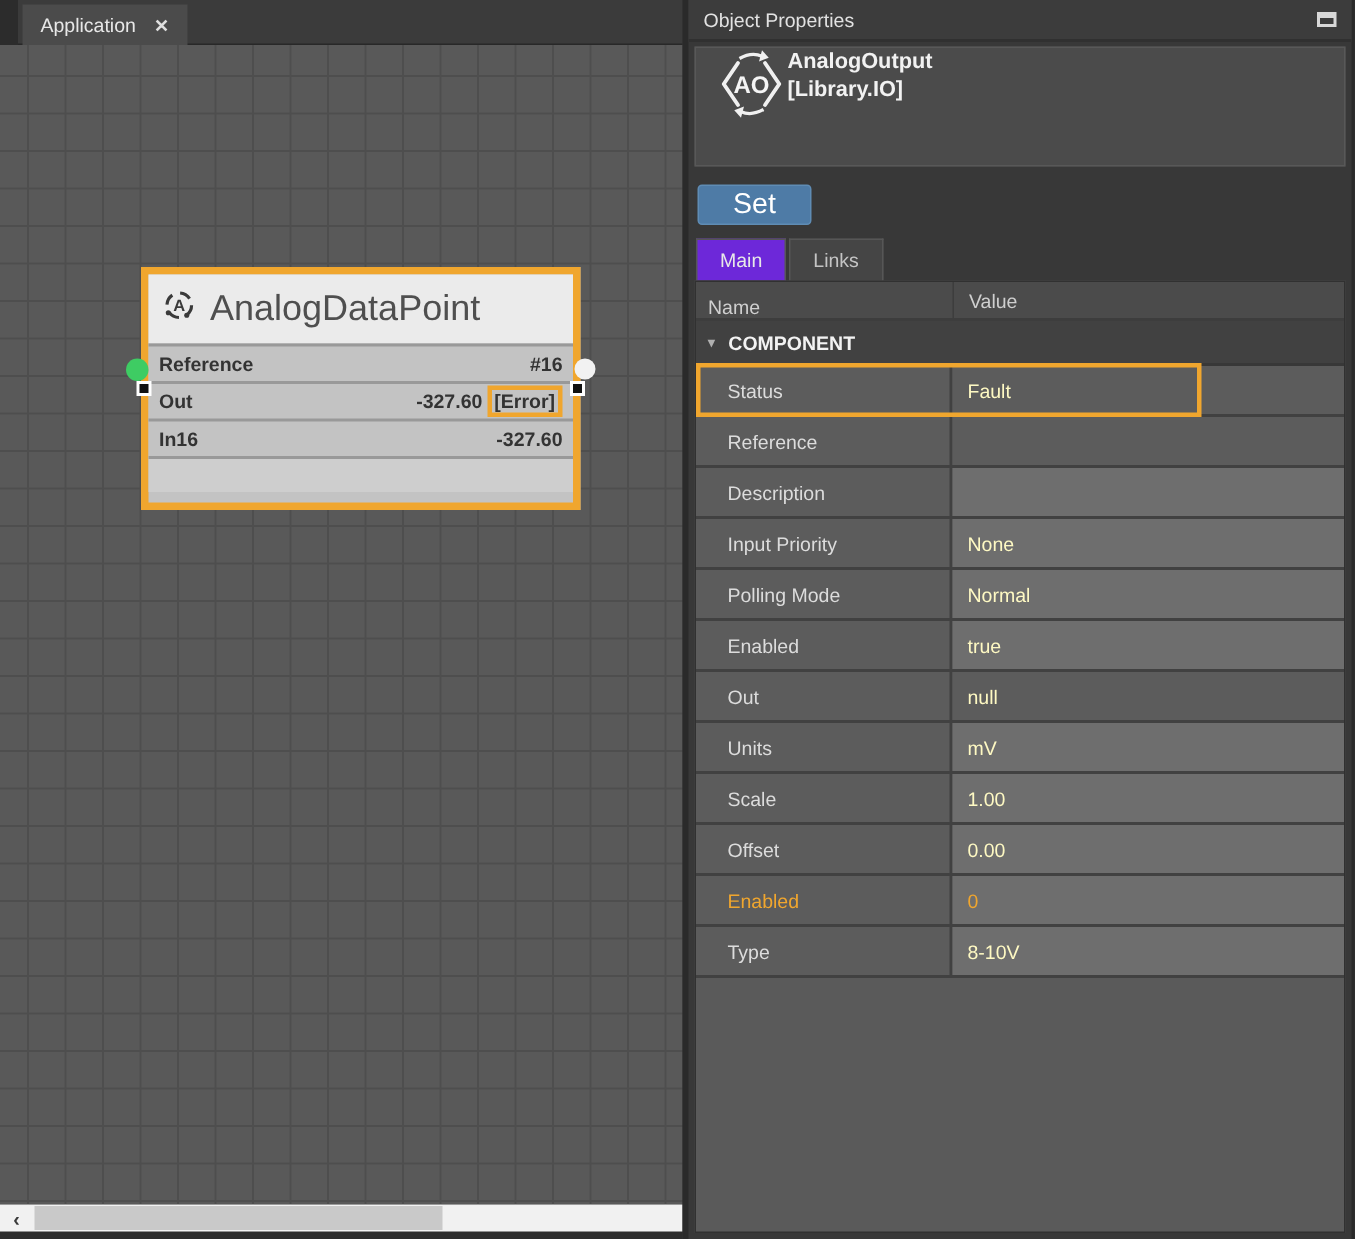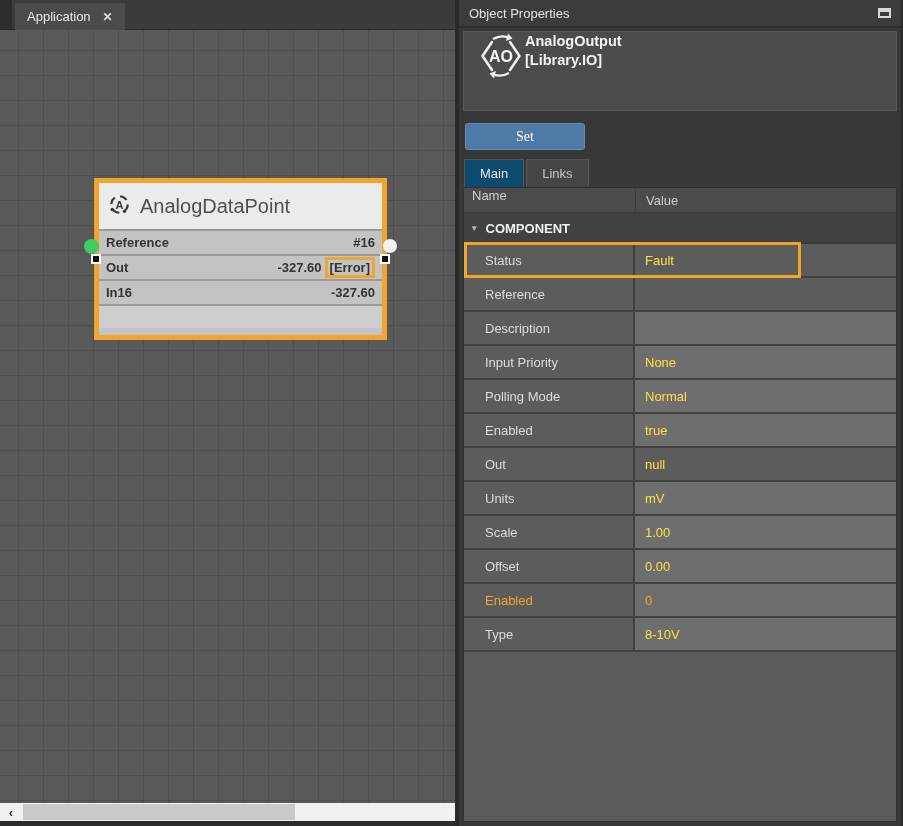--- a/index.html
+++ b/index.html
@@ -18,59 +18,59 @@
             background-size:25px 25px; background-position:-7px -5px; }
   .hscroll { position:absolute; left:0; top:803px; width:458px; height:18px; background:#f1f1f1; }
   .hscroll .arrow { position:absolute; left:0; top:0; width:22px; height:18px; display:flex; align-items:center;
                     justify-content:center; color:#3a3a3a; font-size:13px; font-weight:bold; }
   .hscroll .thumb { position:absolute; left:23px; top:1px; width:272px; height:16px; background:#c9c9c9; }
 
   
   .node-wrap { position:absolute; left:94px; top:148px; width:293px; height:162px; }
   .node { position:absolute; inset:0; border:5px solid #F0A62E; background:#c3c3c3; }
   .node-header { height:46px; background:#ebebeb; display:flex; align-items:center; gap:9px; padding:0 9px; }
-  .node-title { font-size:20px; color:#4f4f4f; }
+  .node-title { font-size:24px; color:#4f4f4f; }
   .node-row { height:25px; background:#c3c3c3; border-top:2px solid #999; display:flex; justify-content:space-between;
               align-items:center; padding:0 7px; font-size:13px; font-weight:bold; color:#333; }
   .node-row .val { display:flex; align-items:center; }
   .node-footer { height:24px; background:#cecece; border-top:2px solid #999; }
   .err-badge { border:3px solid #F0A62E; padding:0 2px; margin-left:3px; color:#333; }
   .port-green { position:absolute; left:-10px; top:61px; width:15px; height:15px; border-radius:50%; background:#3ECC63; }
   .port-white { position:absolute; left:289px; top:61px; width:14px; height:14px; border-radius:50%; background:#f2f2f2; }
   .handle { position:absolute; top:76px; width:10px; height:10px; background:#fff; display:flex; align-items:center; justify-content:center; }
   .handle::before { content:''; width:6px; height:6px; background:#111; display:block; }
   .handle.left { left:-3px; } .handle.right { right:-3px; }
 
   
   .right-panel { position:absolute; left:455px; top:0; width:448px; height:826px; background:#383838;
                  border-left:4px solid #2a2a2a; border-right:2px solid #2a2a2a; display:flex; flex-direction:column; }
   .rp-title { height:28px; display:flex; align-items:center; justify-content:space-between; padding:0 10px;
               color:#e2e2e2; font-size:13px; background:#3c3c3c; border-bottom:2px solid #303030; }
   .dock-icon { width:13px; height:10px; border:2px solid #d8d8d8; border-top-width:4px; background:#3c3c3c; }
   .rp-card { margin:3px 4px 4px 4px; background:#4b4b4b; border:1px solid #585858; height:80px;
              display:flex; align-items:flex-start; padding:0 13px; gap:0; color:#f2f2f2; }
   .card-text { font-weight:bold; font-size:14.5px; line-height:1.3; }
-  .set-btn { margin:8px 0 9px 6px; width:120px; height:27px; background:#4E7BA6; color:#fff; font-size:14px;
-             border:1px solid #5f8cb4; border-radius:3px; font-family:Liberation Serif, serif; cursor:pointer; }
+  .set-btn { margin:8px 0 9px 6px; width:76px; height:27px; background:#4E7BA6; color:#fff; font-size:19px;
+             border:1px solid #5f8cb4; border-radius:3px; font-family:Liberation Sans, sans-serif; cursor:pointer; }
   .ptabs { display:flex; gap:2px; margin-left:5px; height:28px; }
   .ptab { padding:0 15px; display:flex; align-items:center; font-size:13px; color:#c4c4c4; background:#454545;
           border:1px solid #565656; border-bottom:none; cursor:default; }
-  .ptab.active { background:#0c4a6e; color:#e8e8e8;text-align:center; }
+  .ptab.active { background:#6d28d9; color:#e8e8e8;text-align:center; }
   .ptable { flex:1; margin:0 4px 4px 4px; background:#5a5a5a; border:1px solid #313131; overflow:hidden; }
   .thead { display:flex; height:26px; background:#4b4b4b; border-bottom:2px solid #3d3d3d; color:#cfcfcf;
-           font-size:13px; align-items:flex-start; }
+           font-size:13px; align-items:flex-end; }
   .thead .ncol { width:171px; padding-left:8px; }
   .thead .vcol { flex:1; padding-left:10px; border-left:1px solid #3d3d3d; align-self:stretch; display:flex; align-items:center; }
   .section-row { height:30px; background:#414141; color:#f2f2f2; font-weight:bold; font-size:13px;
                  display:flex; align-items:center; padding-left:8px; gap:9px; border-bottom:2px solid #383838; }
   .caret { color:#b0b0b0; font-size:9px; }
   .prow { display:flex; height:34px; border-bottom:2px solid #414141; position:relative; }
   .pname { width:171px; background:#5c5c5c; color:#dcdcdc; font-size:13px; display:flex; align-items:center;
            padding-left:21px; border-right:2px solid #414141; }
-  .pvalue { flex:1; background:#5c5c5c; color:#fde047; font-size:13px; display:flex; align-items:center; padding-left:10px; }
+  .pvalue { flex:1; background:#5c5c5c; color:#fef9c3; font-size:13px; display:flex; align-items:center; padding-left:10px; }
   .prow.editable .pvalue { background:#6e6e6e; }
   .prow.accent .pname, .prow.accent .pvalue { color:#F0A62E; }
   .prow.highlighted::after { content:''; position:absolute; left:0; top:-2px; bottom:-2px; width:331px;
                              border:3px solid #F0A62E; pointer-events:none; }
 </style>
 </head>
 <body>
 
 <div class="left-pane">
   <div class="tabstrip">

